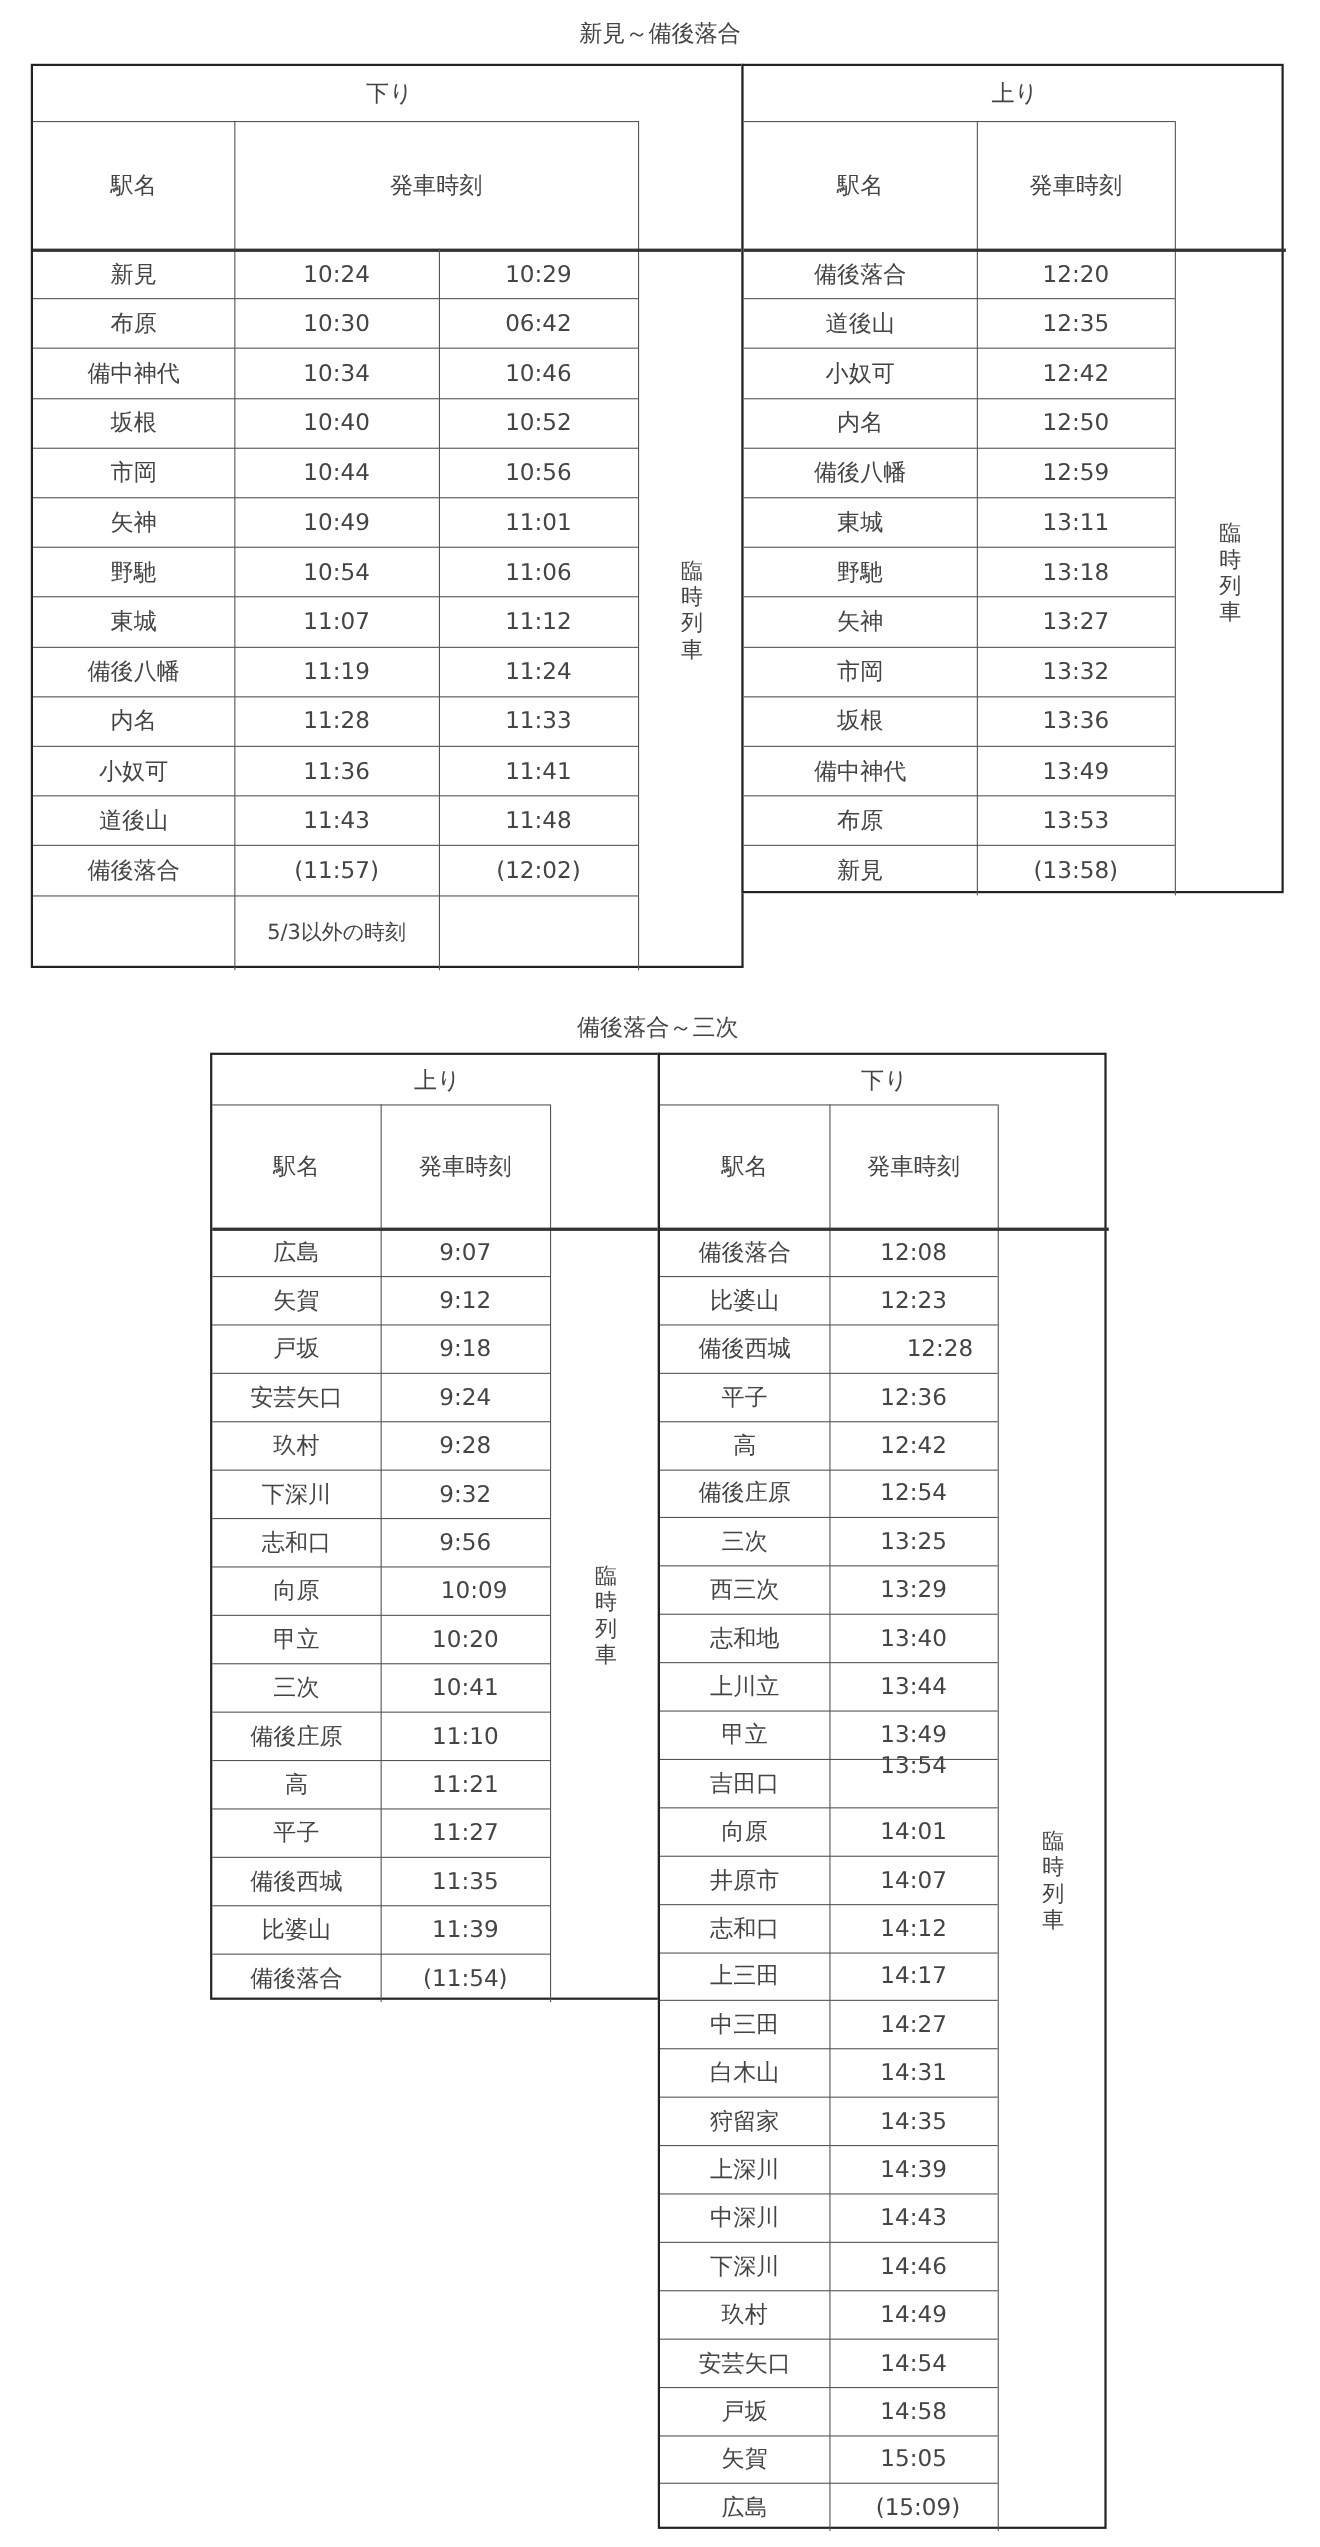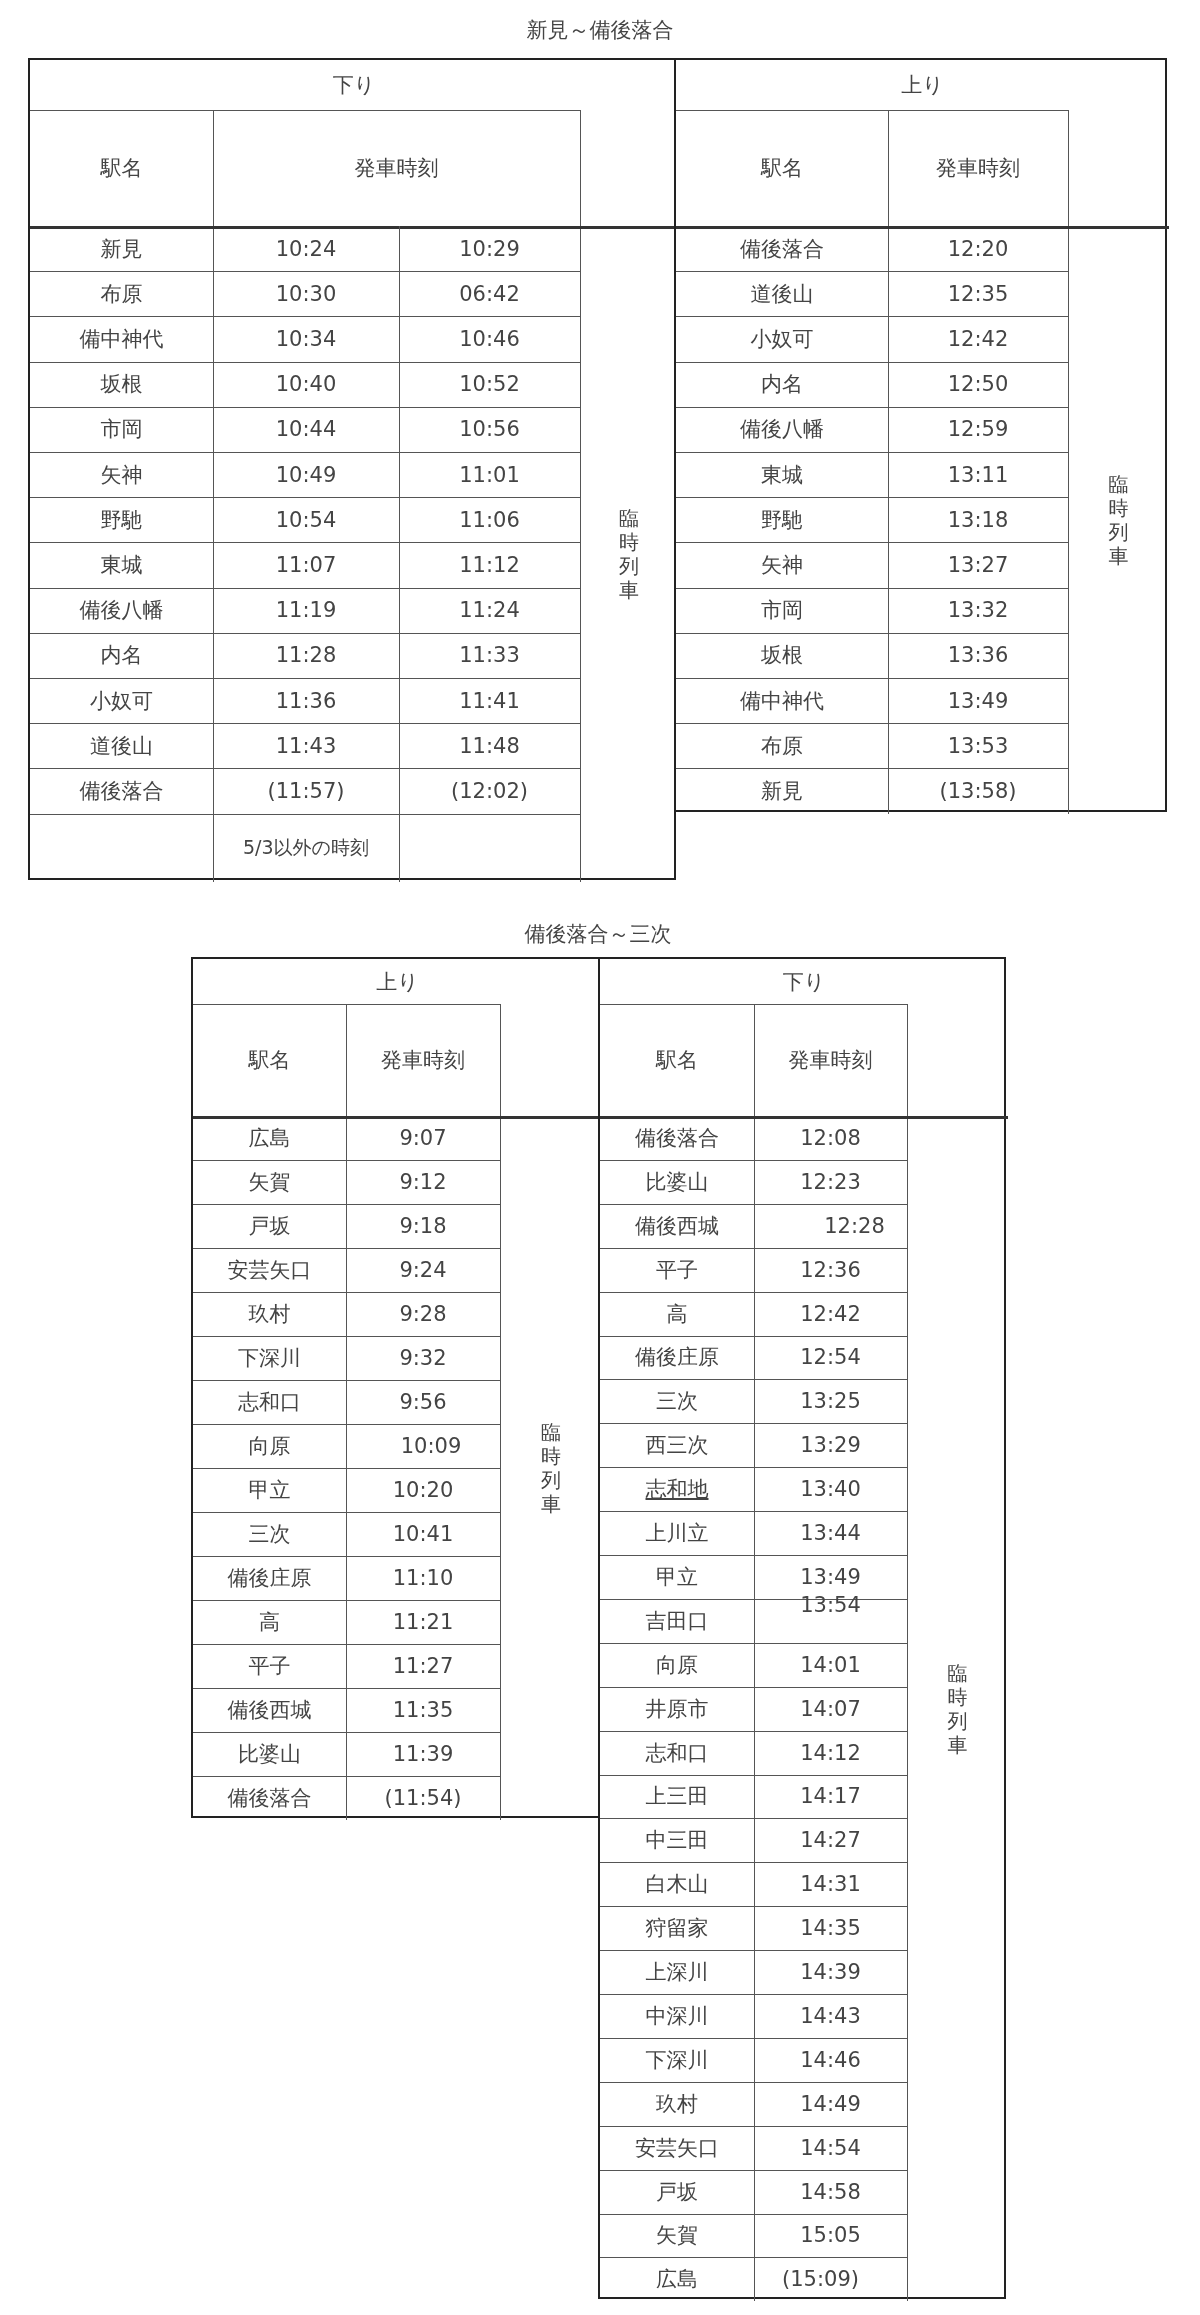--- a/index.html
+++ b/index.html
@@ -231,21 +231,21 @@
       <div class="hline" style="left: 0px; top: 376.5px; width: 307px;"></div>
       <div class="cell" style="left: 0px; top: 376.5px; width: 154px; height: 43.9px;">備後庄原</div>
       <div class="cell" style="left: 154px; top: 376.5px; width: 153px; height: 43.9px;">12:54</div>
       <div class="hline" style="left: 0px; top: 420.4px; width: 307px;"></div>
       <div class="cell" style="left: 0px; top: 420.4px; width: 154px; height: 43.9px;">三次</div>
       <div class="cell" style="left: 154px; top: 420.4px; width: 153px; height: 43.9px;">13:25</div>
       <div class="hline" style="left: 0px; top: 464.3px; width: 307px;"></div>
       <div class="cell" style="left: 0px; top: 464.3px; width: 154px; height: 43.9px;">西三次</div>
       <div class="cell" style="left: 154px; top: 464.3px; width: 153px; height: 43.9px;">13:29</div>
       <div class="hline" style="left: 0px; top: 508.2px; width: 307px;"></div>
-      <div class="cell" style="left: 0px; top: 508.2px; width: 154px; height: 43.9px; text-decoration: underline;">志和地</div>
+      <div class="cell" style="left: 0px; top: 508.2px; width: 154px; height: 43.9px;">志和地</div>
       <div class="cell" style="left: 154px; top: 508.2px; width: 153px; height: 43.9px;">13:40</div>
       <div class="hline" style="left: 0px; top: 552.1px; width: 307px;"></div>
       <div class="cell" style="left: 0px; top: 552.1px; width: 154px; height: 43.9px;">上川立</div>
       <div class="cell" style="left: 154px; top: 552.1px; width: 153px; height: 43.9px;">13:44</div>
       <div class="hline" style="left: 0px; top: 596px; width: 307px;"></div>
       <div class="cell" style="left: 0px; top: 596px; width: 154px; height: 43.9px;">甲立</div>
       <div class="cell" style="left: 154px; top: 596px; width: 153px; height: 43.9px;">13:49</div>
       <div class="hline" style="left: 0px; top: 639.9px; width: 307px;"></div>
       <div class="cell" style="left: 0px; top: 639.9px; width: 154px; height: 43.9px;">吉田口</div>
       <div class="cell" style="left: 154px; top: 624px; width: 153px; height: 43.9px;">13:54</div>
@@ -286,21 +286,21 @@
       <div class="cell" style="left: 0px; top: 1166.7px; width: 154px; height: 43.9px;">安芸矢口</div>
       <div class="cell" style="left: 154px; top: 1166.7px; width: 153px; height: 43.9px;">14:54</div>
       <div class="hline" style="left: 0px; top: 1210.6px; width: 307px;"></div>
       <div class="cell" style="left: 0px; top: 1210.6px; width: 154px; height: 43.9px;">戸坂</div>
       <div class="cell" style="left: 154px; top: 1210.6px; width: 153px; height: 43.9px;">14:58</div>
       <div class="hline" style="left: 0px; top: 1254.5px; width: 307px;"></div>
       <div class="cell" style="left: 0px; top: 1254.5px; width: 154px; height: 43.9px;">矢賀</div>
       <div class="cell" style="left: 154px; top: 1254.5px; width: 153px; height: 43.9px;">15:05</div>
       <div class="hline" style="left: 0px; top: 1298.4px; width: 307px;"></div>
       <div class="cell" style="left: 0px; top: 1298.4px; width: 154px; height: 43.9px;">広島</div>
-      <div class="cell" style="left: 144px; top: 1298.4px; width: 153px; height: 43.9px;">(15:09)</div>
+      <div class="cell" style="left: 158px; top: 1298.4px; width: 153px; height: 43.9px;">(15:09)</div>
       <div class="vert" style="left: 307px; top: 157px; width: 101px; height: 1185.3px;">
         <span>臨</span>
         <span>時</span>
         <span>列</span>
         <span>車</span>
       </div>
     </div>
   </div>
 
 </body></html>

